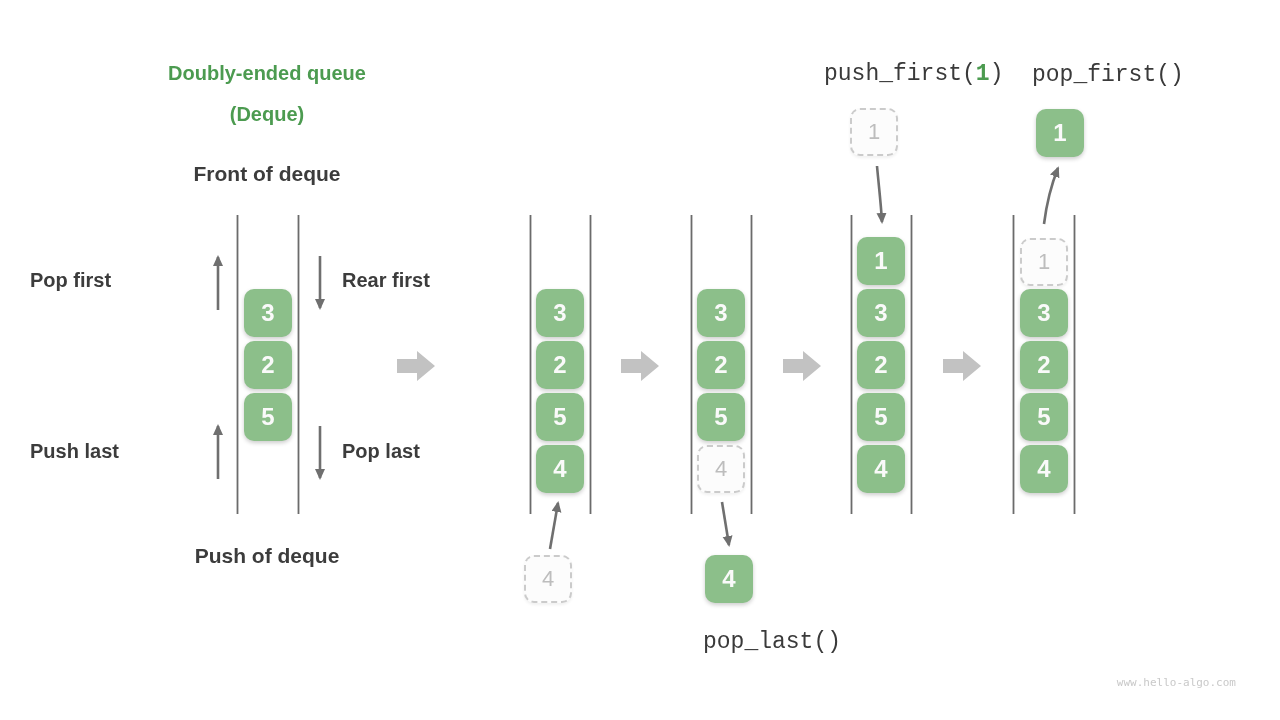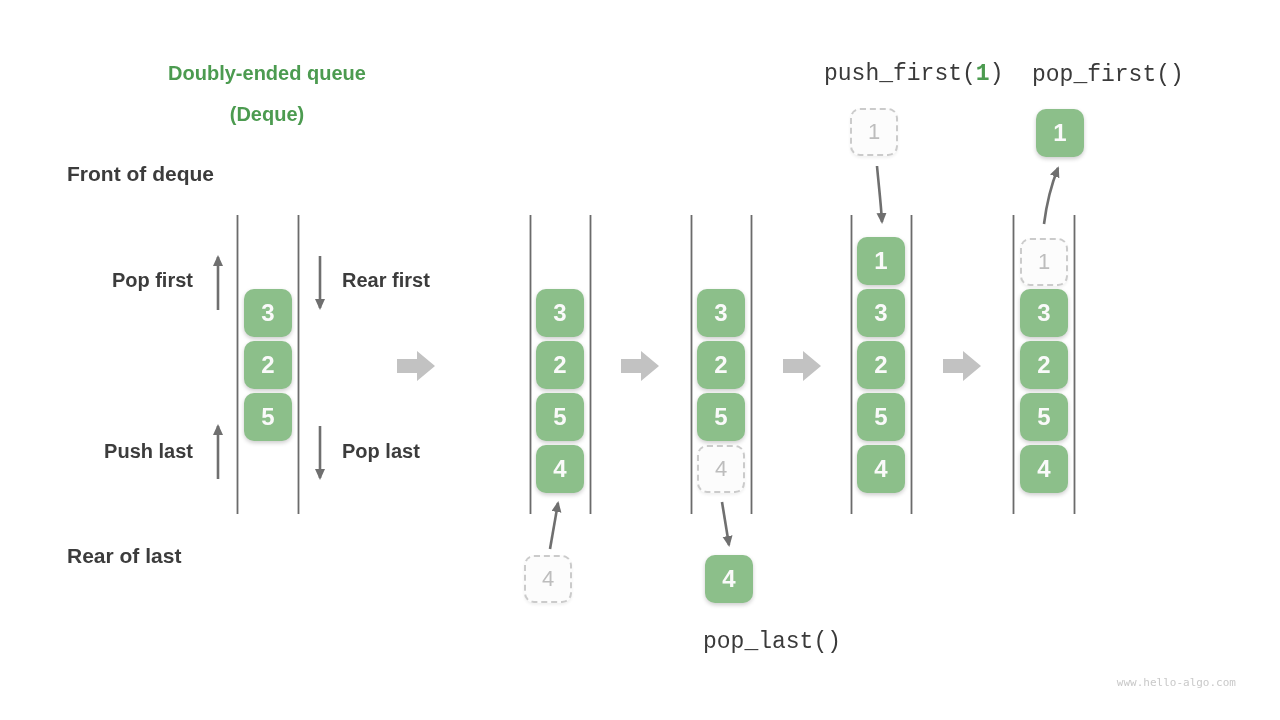--- a/index.html
+++ b/index.html
@@ -35,28 +35,28 @@
   .cell.ghost{
     background:#FCFCFC;border:2px dashed var(--ghost-border);
     color:var(--ghost-gray);font-weight:normal;font-size:22px;
     box-shadow:0 2px 3px rgba(0,0,0,0.06);
   }
   .title{
     position:absolute;left:67px;top:53px;width:400px;text-align:center;
     color:var(--title-green);font-weight:bold;font-size:20px;line-height:41px;
   }
   .hlabel{
-    position:absolute;left:67px;width:400px;text-align:left;
+    position:absolute;left:67px;width:400px;text-align:center;
     color:var(--label-dark);font-weight:bold;font-size:21px;
   }
   .side-label{
     position:absolute;color:var(--label-dark);font-weight:bold;font-size:20px;
     line-height:22px;white-space:nowrap;
   }
-  .side-label.r{text-align:right;}
+  .side-label.r{}
   .mono{
     position:absolute;font-family:Liberation Mono, monospace;
     font-size:23px;line-height:26px;color:var(--mono-dark);white-space:nowrap;
   }
   .mono .arg{color:var(--title-green);font-weight:bold;}
   .watermark{
     position:absolute;left:1060px;top:676px;width:176px;text-align:right;
     font-family:"DejaVu Sans Mono",monospace;font-size:11px;
     color:var(--watermark-gray);
   }
@@ -108,21 +108,21 @@
     <path class="fat" d="M621,359 L641,359 L641,351 L659,366 L641,381 L641,373 L621,373 Z"></path>
     <path class="fat" d="M783,359 L803,359 L803,351 L821,366 L803,381 L803,373 L783,373 Z"></path>
     <path class="fat" d="M943,359 L963,359 L963,351 L981,366 L963,381 L963,373 L943,373 Z"></path>
   </svg>
 
   <div class="title">
     <div>Doubly-ended queue</div>
     <div>(Deque)</div>
   </div>
   <div class="hlabel" style="top:162px">Front of deque</div>
-  <div class="hlabel" style="top:544px">Rear of last</div>
+  <div class="hlabel" style="top:544px">Push of deque</div>
 
   <div class="side-label r" style="left:30px;top:269px;width:163px">Pop first</div>
   <div class="side-label" style="left:342px;top:269px">Rear first</div>
   <div class="side-label r" style="left:30px;top:440px;width:163px">Push last</div>
   <div class="side-label" style="left:342px;top:440px">Pop last</div>
 
   <div class="cell" style="left:244px;top:289px">3</div>
   <div class="cell" style="left:244px;top:341px">2</div>
   <div class="cell" style="left:244px;top:393px">5</div>
 

